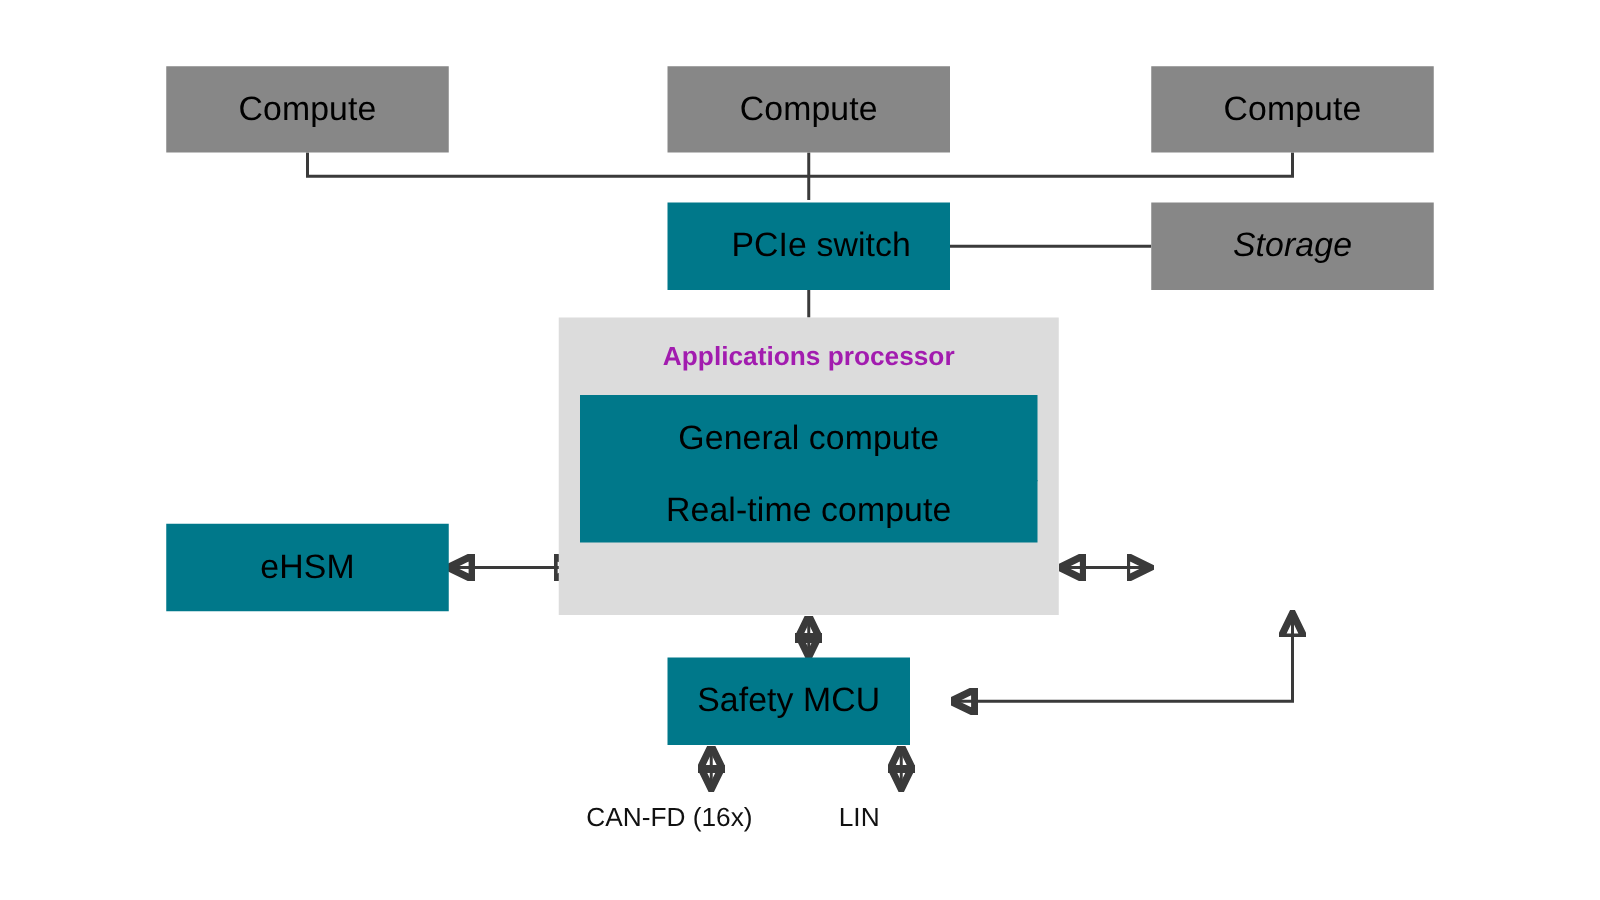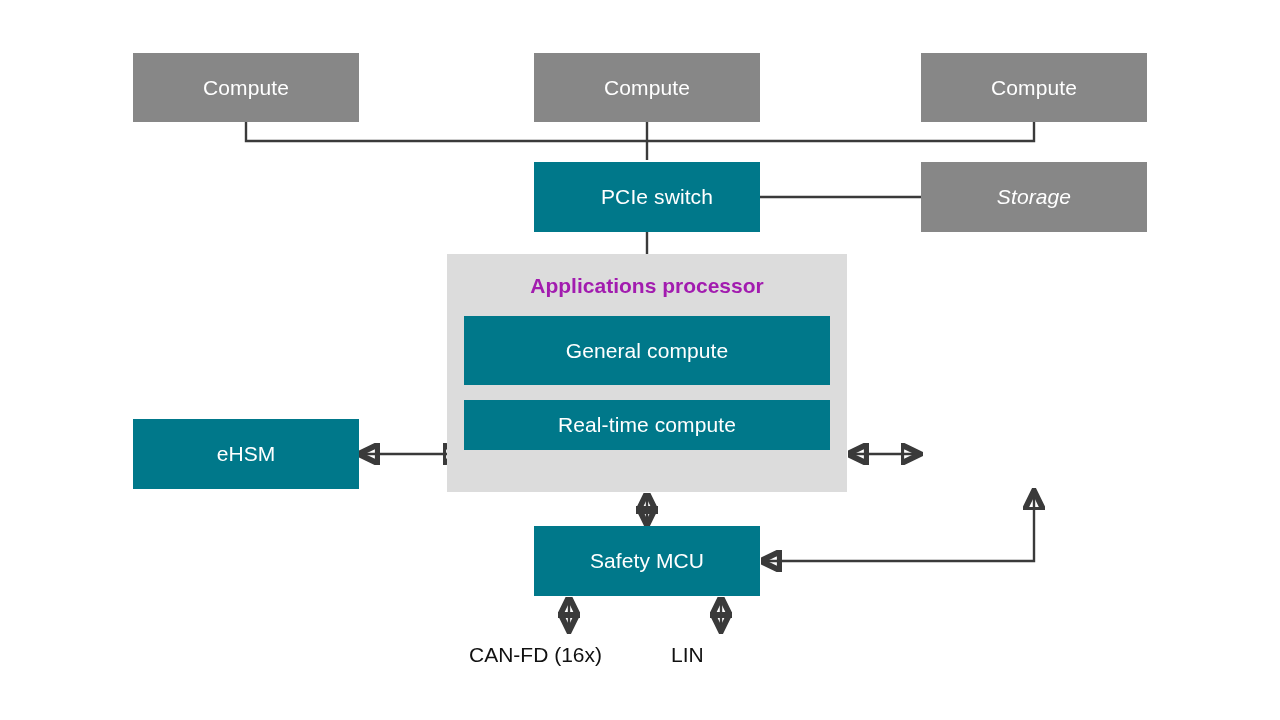--- a/index.html
+++ b/index.html
@@ -16,22 +16,22 @@
     height: 720px;
     background: #ffffff;
     overflow: hidden;
   }
   .node {
     position: absolute;
     box-sizing: border-box;
     display: flex;
     align-items: center;
     justify-content: center;
-    color: #ffffff;
-    font-size: 21px;
+    color: #000000;
+    font-size: 27px;
     font-weight: 400;
     letter-spacing: 0.1px;
     line-height: 1.1;
     text-align: center;
     white-space: nowrap;
   }
   .node-gray  { background: #878787; }
   .node-teal  { background: #00788a; }
 
   .group-box {
@@ -120,28 +120,28 @@
   <div class="node node-gray" style="left:921px; top:162px; width:226px; height:70px;font-style:italic;">
     <span>Storage</span>
   </div>
 
   <div class="group-box" style="left:447px; top:254px; width:400px; height:238px;">
     <div class="group-title" style="top:20px;">Applications processor</div>
   </div>
   <div class="node node-teal" style="left:464px; top:316px; width:366px; height:69px;">
     <span>General compute</span>
   </div>
-  <div class="node node-teal" style="left:464px; top:400px; width:366px; height:50px;">
+  <div class="node node-teal" style="left:464px; top:384px; width:366px; height:50px;">
     <span>Real-time compute</span>
   </div>
 
   <div class="node node-teal" style="left:133px; top:419px; width:226px; height:70px;">
     <span>eHSM</span>
   </div>
 
-  <div class="node node-teal" style="left:534px; top:526px; width:226px; height:70px;text-align:right;">
+  <div class="node node-teal" style="left:534px; top:526px; width:194px; height:70px;text-align:right;">
     <span>Safety MCU</span>
   </div>
 
   <div class="edge-label" style="left:469px; top:643px; width:200px;">CAN-FD (16x)</div>
   <div class="edge-label" style="left:671px; top:643px; width:100px;">LIN</div>
 
 </div>
 
 </body></html>

